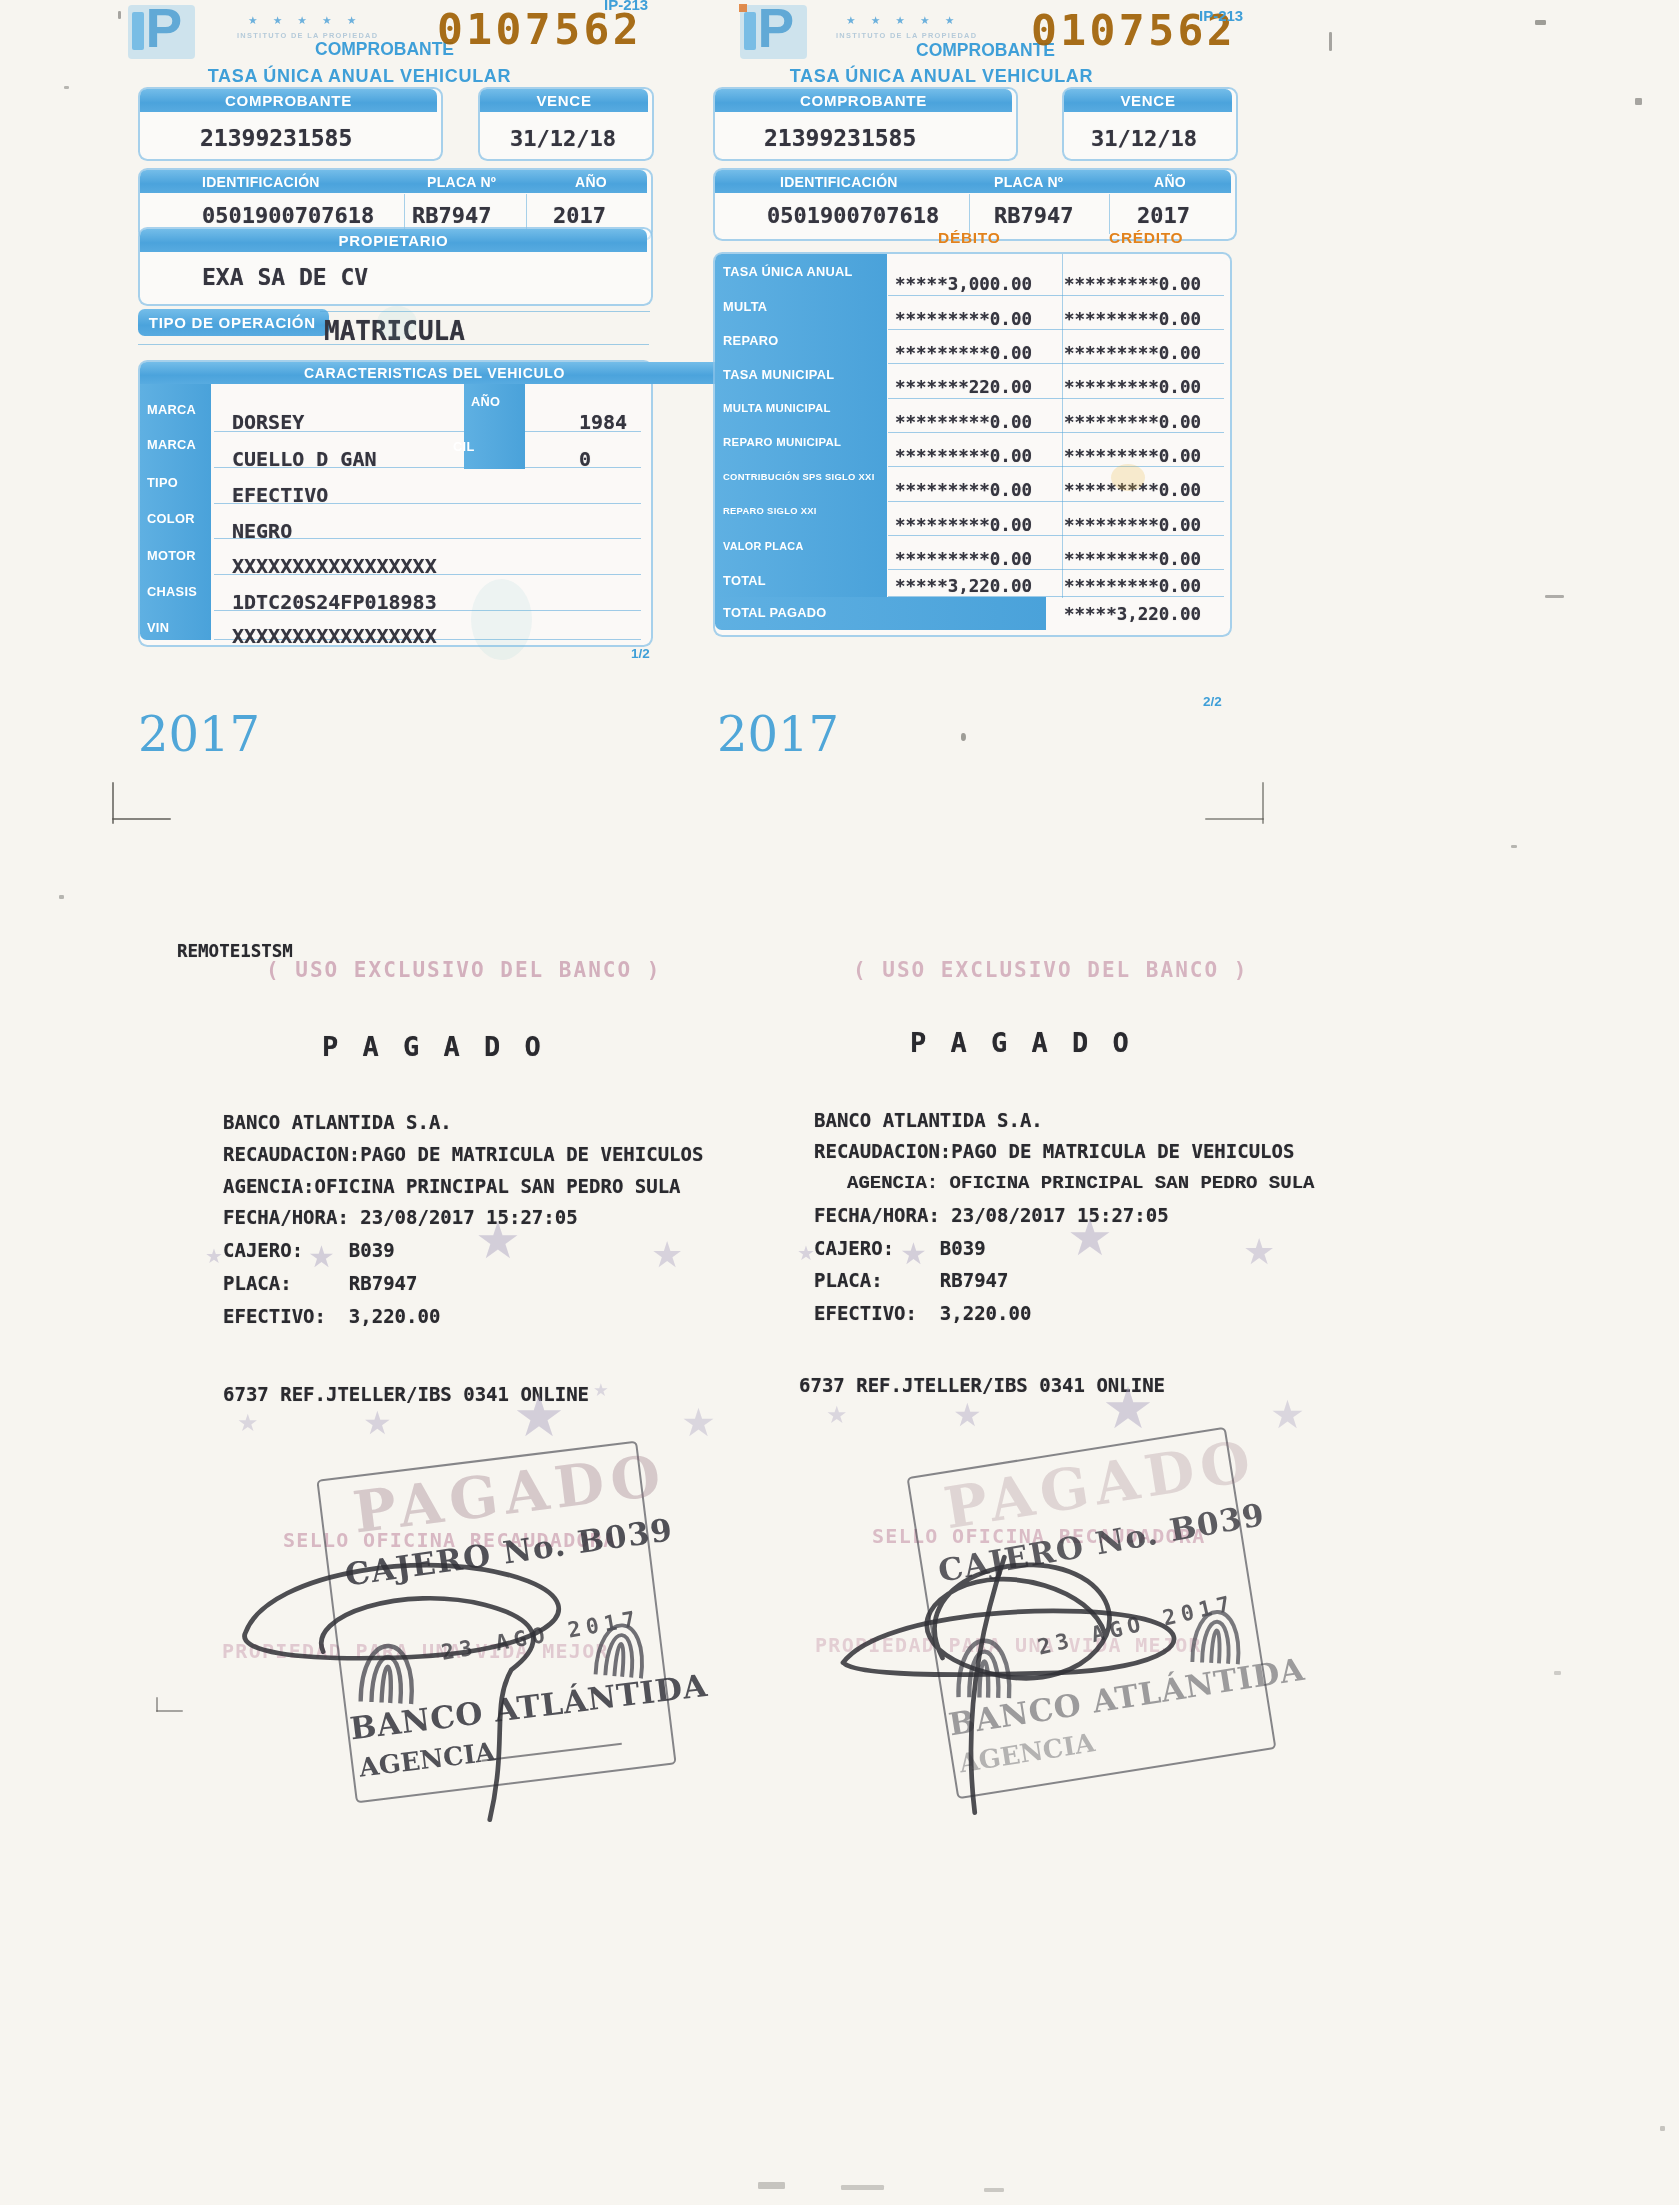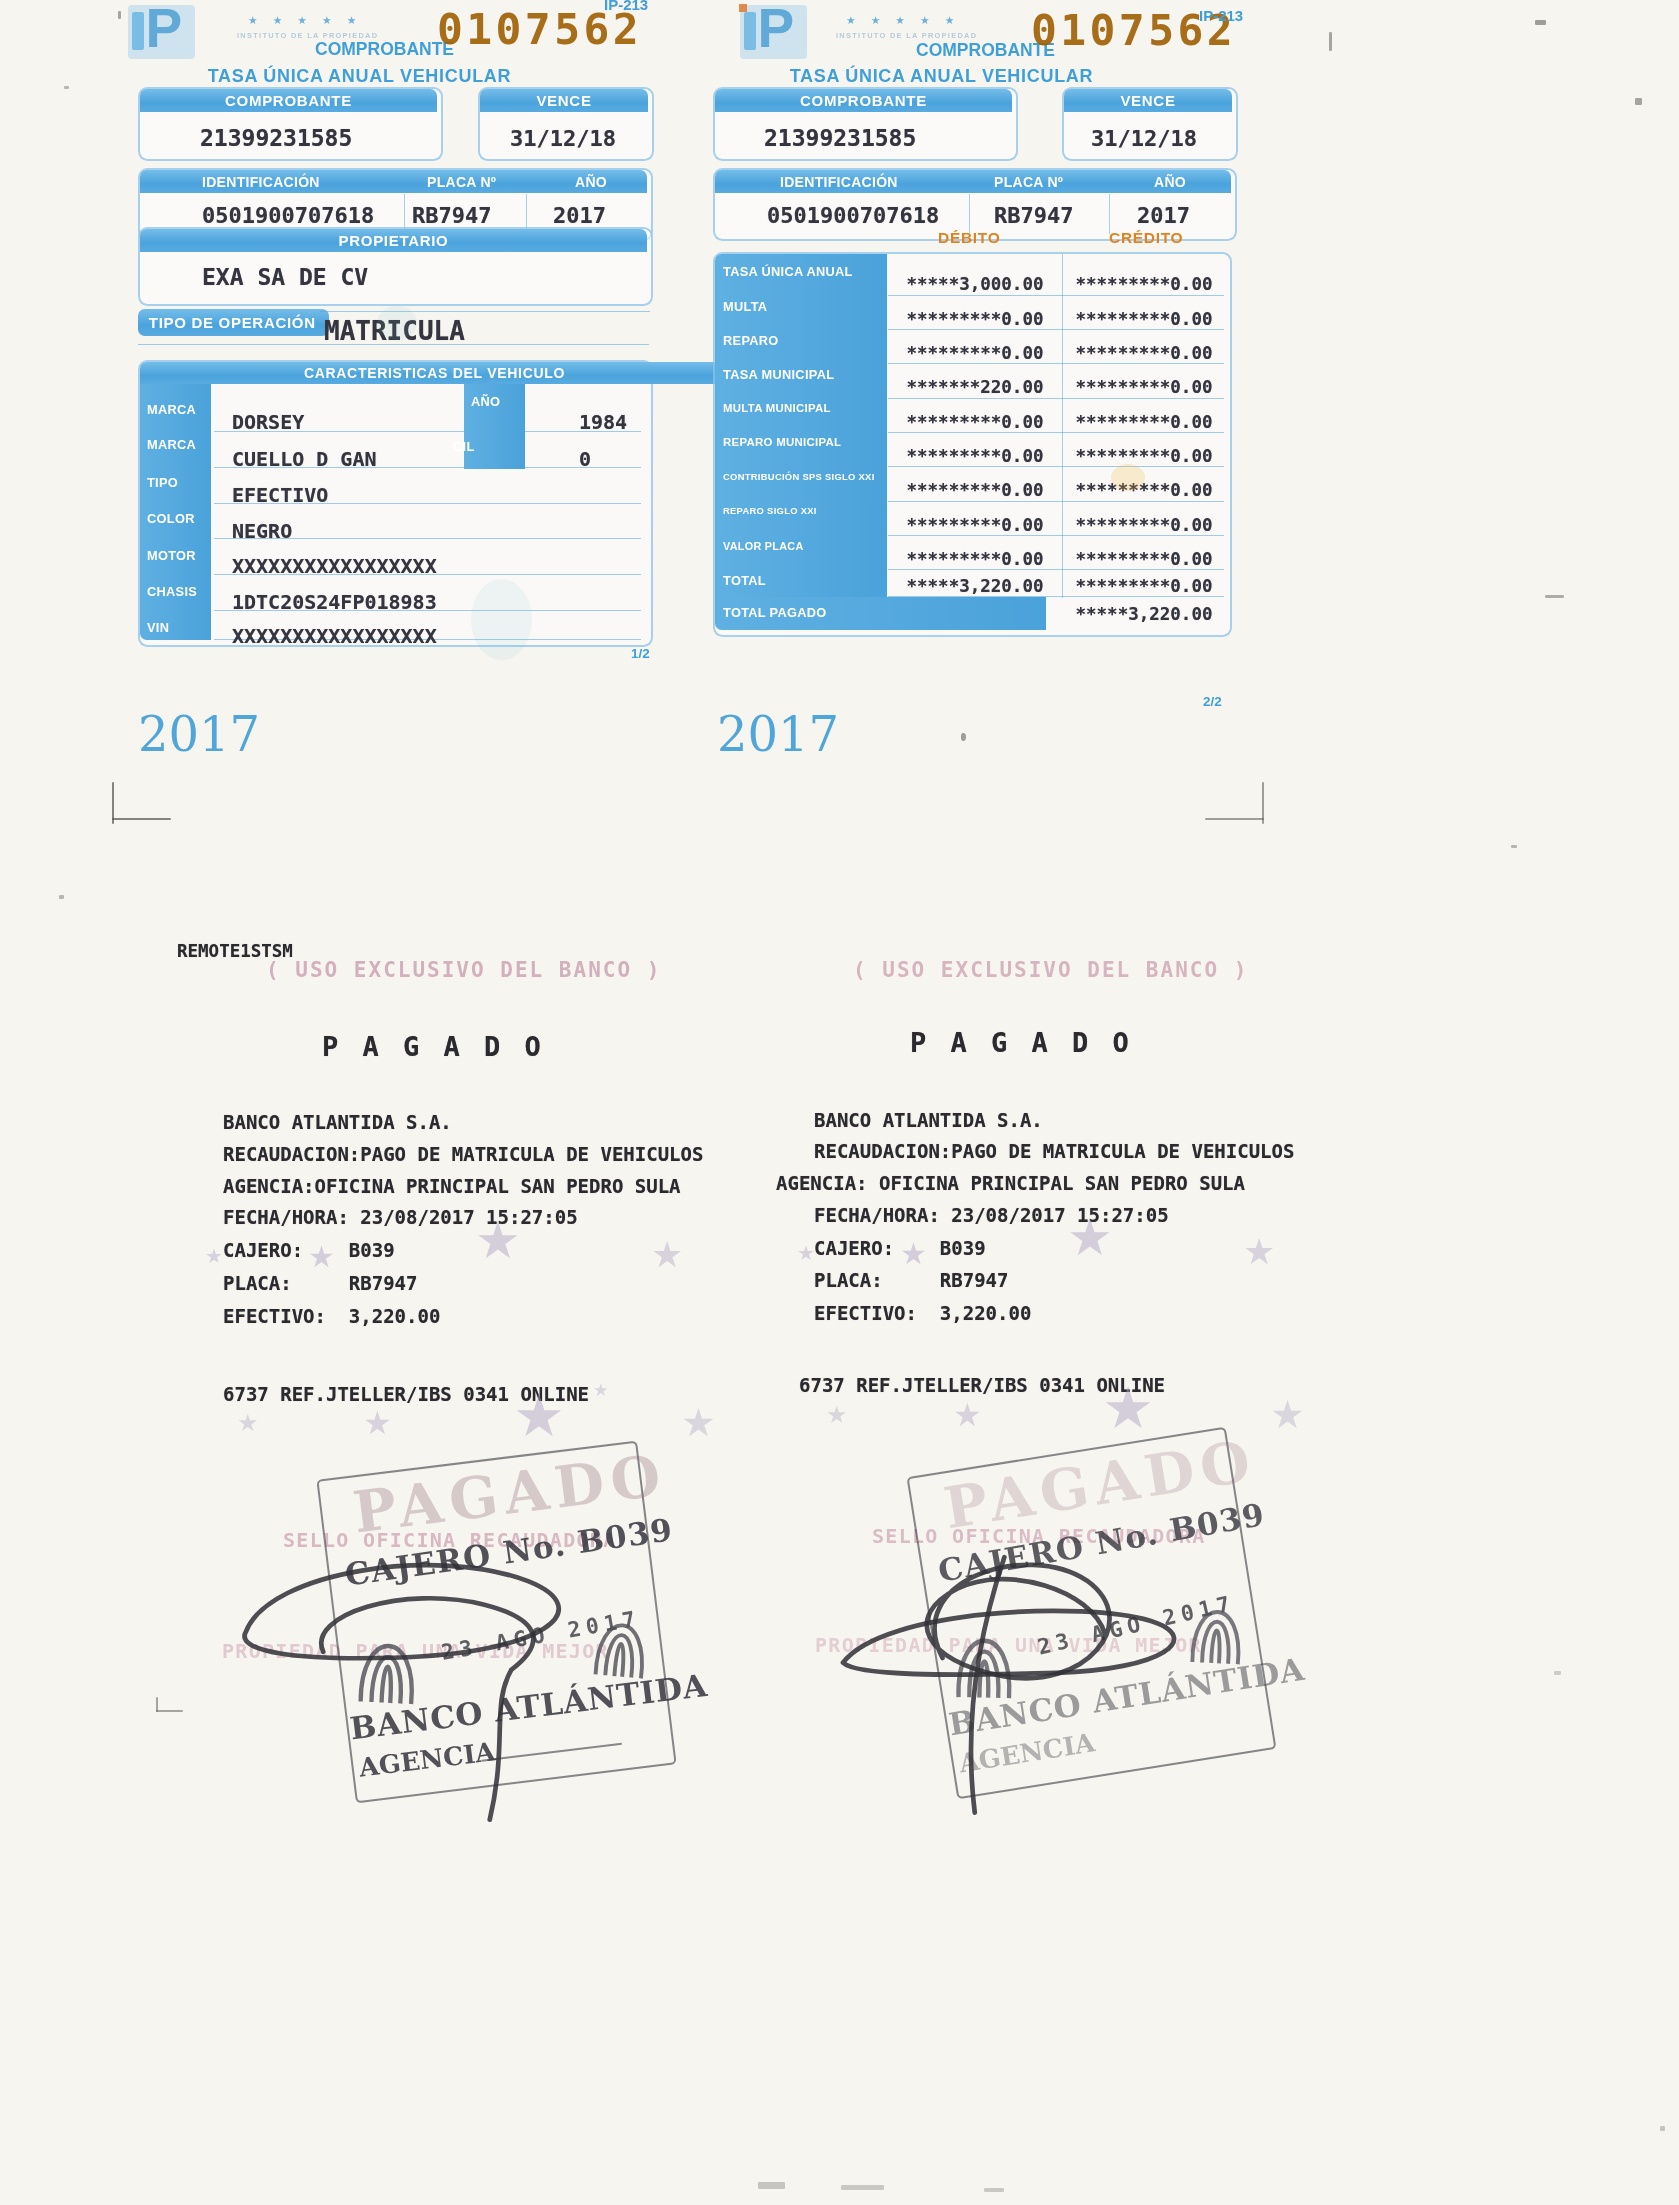--- a/index.html
+++ b/index.html
@@ -12,21 +12,21 @@
         display:flex;align-items:center;justify-content:center;}
   .band-left{justify-content:flex-start;padding-left:10.8px;}
   .box{border:2px solid rgba(96,173,224,.55);border-radius:9.4px;}
   .bluetxt{color:#3f9fd8;font-weight:bold;}
   .rule{background:rgba(84,166,218,.55);}
   .vdiv{background:rgba(84,166,218,.5);}
   .bluecol{background:linear-gradient(90deg,#5fb0e2,#4aa2da);}
   
   .val{font-family:"DejaVu Sans Mono",monospace;font-weight:bold;color:#35353f;
        text-shadow:0 0 0.7px rgba(53,53,63,.55);white-space:pre;}
-  .amt{font-size:17.5px;text-align:center;}
+  .amt{font-size:17.5px;text-align:left;}
   .lblw{color:#fff;font-weight:bold;font-size:12.8px;letter-spacing:0.3px;white-space:nowrap;}
   .bank{font-family:"DejaVu Sans Mono",monospace;font-weight:bold;font-size:19px;
         color:#2a2a2f;white-space:pre;text-shadow:0 0 0.7px rgba(42,42,47,.5);}
   .pink{color:#cb9fb1;font-family:"DejaVu Sans Mono",monospace;font-weight:bold;}
   .star{position:absolute;color:#b1a9c4;font-family:"DejaVu Sans",sans-serif;line-height:1;}
   .serial{font-family:"DejaVu Sans Mono",monospace;font-weight:bold;color:#a16207;
           letter-spacing:3.4px;opacity:.92;}
   .year-wm{font-family:"DejaVu Serif",serif;font-size:48px;color:#3e9ed6;opacity:.9;}
   .pagenum{font-size:13.5px;color:#3f9fd8;font-weight:bold;font-family:"Liberation Sans",sans-serif;}
   
@@ -263,21 +263,21 @@
   <div class="abs val amt" style="left:1064px;top:604px;width:160px;">*****3,220.00</div>
   <div class="abs" style="left:1111px;top:464px;width:34px;height:27px;background:rgba(230,180,60,.22);border-radius:50%;"></div>
 
   <div class="abs pagenum" style="left:1203px;top:694px;">2/2</div>
   <div class="abs year-wm" style="left:717px;top:706px;">2017</div>
 
   <div class="abs pink" style="left:853px;top:958px;font-size:21px;letter-spacing:2px;opacity:.75;">( USO EXCLUSIVO DEL BANCO )</div>
   <div class="abs bank" style="left:910px;top:1027px;font-size:27px;letter-spacing:4px;">P A G A D O</div>
   <div class="abs bank" style="left:814px;top:1109px;">BANCO ATLANTIDA S.A.</div>
   <div class="abs bank" style="left:814px;top:1140px;">RECAUDACION:PAGO DE MATRICULA DE VEHICULOS</div>
-  <div class="abs bank" style="left:776px;top:1172px;">AGENCIA: OFICINA PRINCIPAL SAN PEDRO SULA</div>
+  <div class="abs bank" style="left:847px;top:1172px;font-family:Liberation Mono, monospace;">AGENCIA: OFICINA PRINCIPAL SAN PEDRO SULA</div>
   <div class="abs bank" style="left:814px;top:1204px;">FECHA/HORA: 23/08/2017 15:27:05</div>
   <div class="abs bank" style="left:814px;top:1237px;">CAJERO:    B039</div>
   <div class="abs bank" style="left:814px;top:1269px;">PLACA:     RB7947</div>
   <div class="abs bank" style="left:814px;top:1302px;">EFECTIVO:  3,220.00</div>
   <div class="star" style="left:797px;top:1243px;font-size:20px;opacity:.45;">★</div>
   <div class="star" style="left:900px;top:1239px;font-size:30px;opacity:.5;">★</div>
   <div class="star" style="left:1067px;top:1212px;font-size:51px;opacity:.5;">★</div>
   <div class="star" style="left:1243px;top:1234px;font-size:36px;opacity:.45;">★</div>
   <div class="abs bank" style="left:799px;top:1374px;">6737 REF.JTELLER/IBS 0341 ONLINE</div>
   <div class="star" style="left:826px;top:1403px;font-size:24px;opacity:.4;">★</div>

